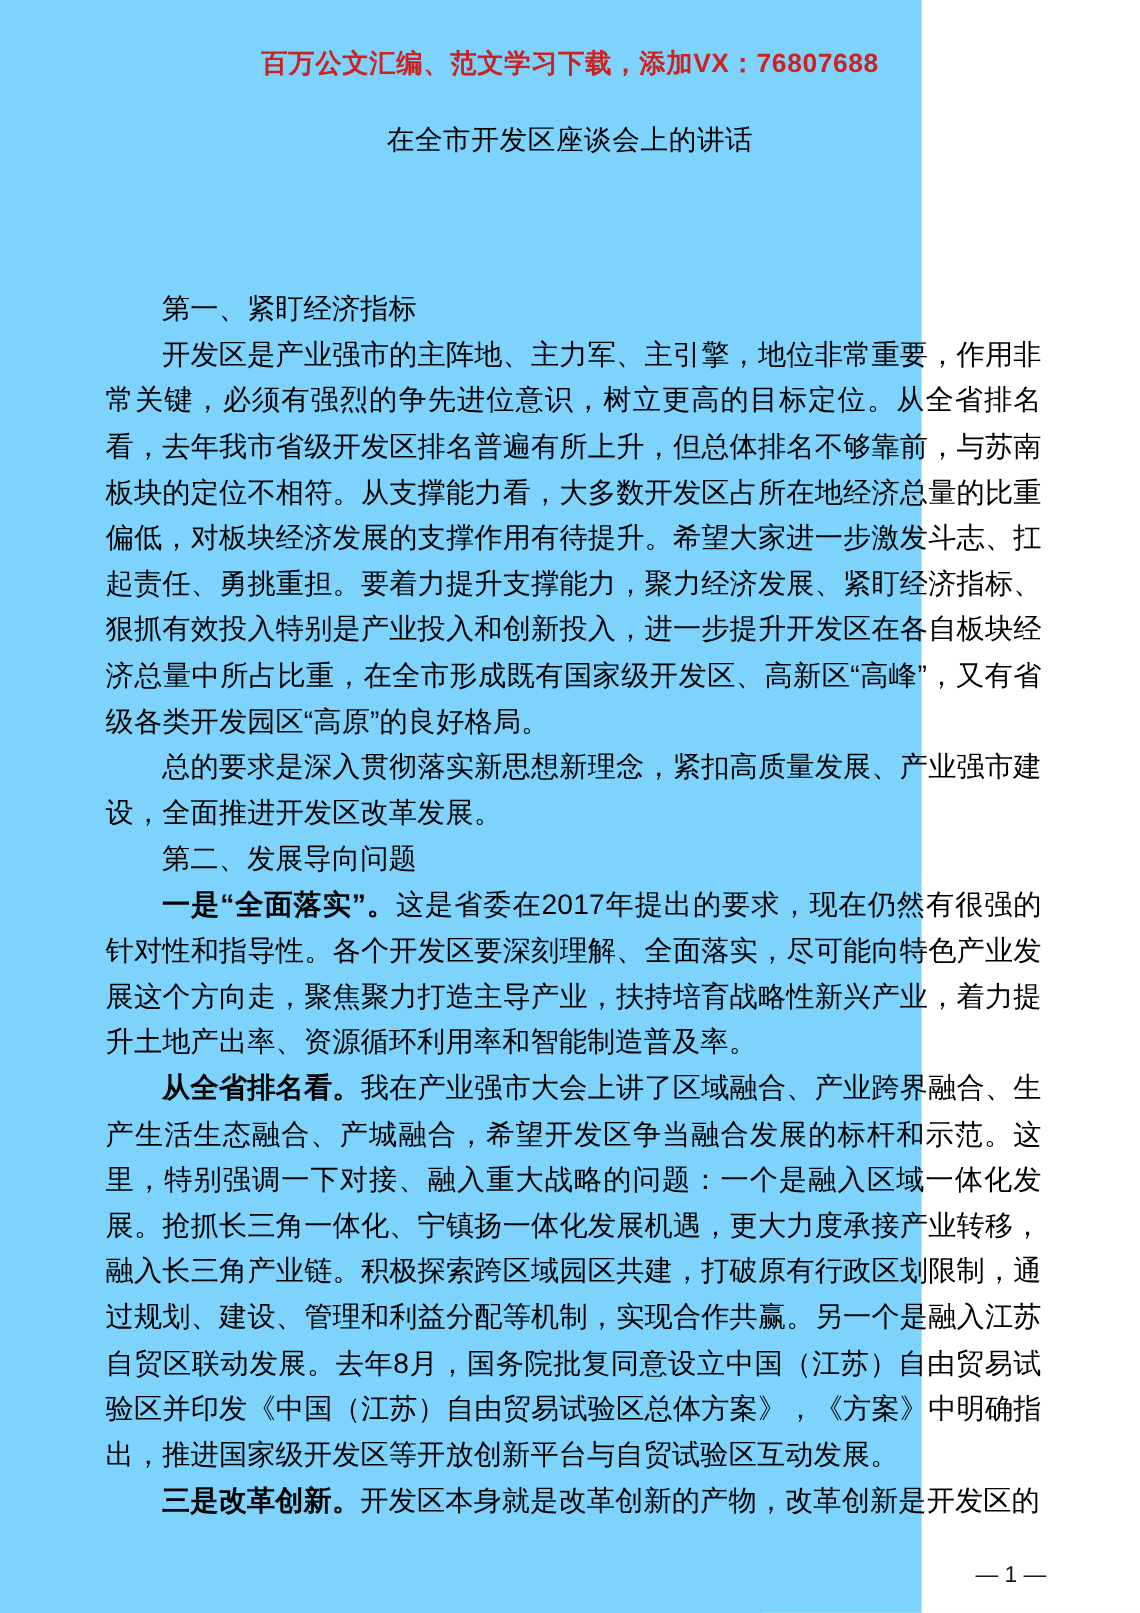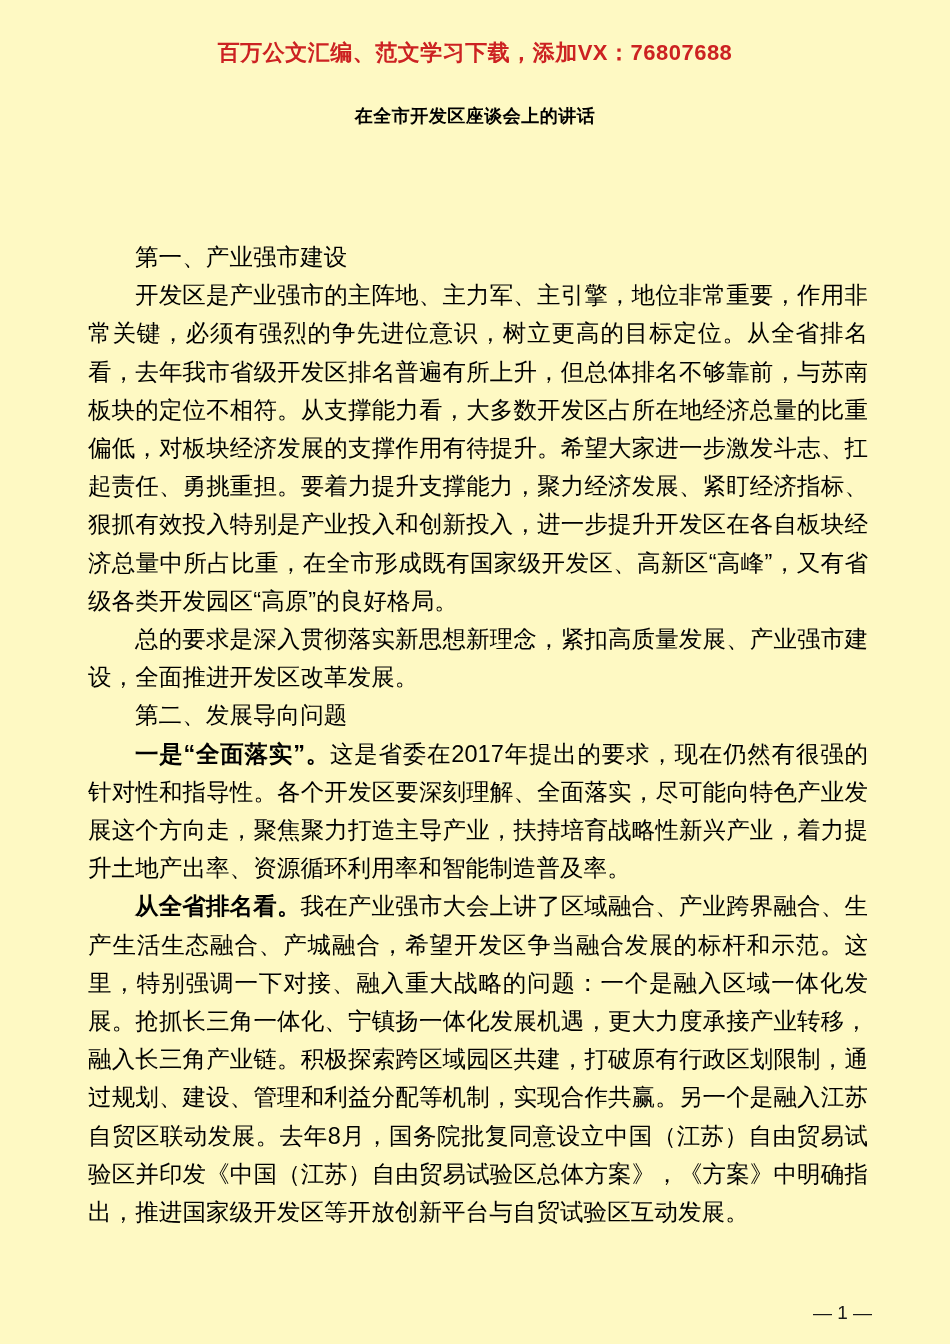--- a/index.html
+++ b/index.html
@@ -12,23 +12,23 @@
     height: 1344px;
     position: relative;
     font-family: "Liberation Sans", "DejaVu Sans", sans-serif;
     color: #000000;
     overflow: hidden;
   }
 
   .page {
     position: absolute;
     inset: 0;
-    width: 950px;
+    width: 768px;
     height: 1344px;
-    background: #fef9c3;
+    background: #7dd3fc;
   }
 
   
   .promo-banner {
     position: absolute;
     top: 40px;
     left: 0;
     width: 950px;
     text-align: center;
   }
@@ -46,22 +46,22 @@
   .title-block {
     position: absolute;
     top: 98px;
     left: 0;
     width: 950px;
     text-align: center;
   }
   .doc-title,
   .doc-byline,
   .doc-date {
-    font-size: 18px;
-    font-weight: 700;
+    font-size: 23px;
+    font-weight: 400;
     line-height: 36px;
     letter-spacing: 0.5px;
     white-space: nowrap;
     text-align: center;
   }
 
   
   .body-text {
     position: absolute;
     top: 238px;
@@ -106,25 +106,26 @@
 
   <div class="promo-banner">
     <span class="promo-text">百万公文汇编、范文学习下载，添加VX：76807688</span>
   </div>
 
   <div class="title-block">
     <div class="doc-title">在全市开发区座谈会上的讲话</div>
   </div>
 
   <div class="body-text">
-      <p class="para"><span>第一、产业强市建设</span></p>
+      <p class="para"><span>第一、紧盯经济指标</span></p>
       <p class="para"><span>开发区是产业强市的主阵地、主力军、主引擎，地位非常重要，作用非常关键，必须有强烈的争先进位意识，树立更高的目标定位。从全省排名看，去年我市省级开发区排名普遍有所上升，但总体排名不够靠前，与苏南板块的定位不相符。从支撑能力看，大多数开发区占所在地经济总量的比重偏低，对板块经济发展的支撑作用有待提升。希望大家进一步激发斗志、扛起责任、勇挑重担。要着力提升支撑能力，聚力经济发展、紧盯经济指标、狠抓有效投入特别是产业投入和创新投入，进一步提升开发区在各自板块经济总量中所占比重，在全市形成既有国家级开发区、高新区“高峰”，又有省级各类开发园区“高原”的良好格局。</span></p>
       <p class="para"><span>总的要求是深入贯彻落实新思想新理念，紧扣高质量发展、产业强市建设，全面推进开发区改革发展。</span></p>
       <p class="para"><span>第二、发展导向问题</span></p>
       <p class="para"><span class="lead-in">一是“全面落实”。</span><span>这是省委在2017年提出的要求，现在仍然有很强的针对性和指导性。各个开发区要深刻理解、全面落实，尽可能向特色产业发展这个方向走，聚焦聚力打造主导产业，扶持培育战略性新兴产业，着力提升土地产出率、资源循环利用率和智能制造普及率。</span></p>
       <p class="para"><span class="lead-in">从全省排名看。</span><span>我在产业强市大会上讲了区域融合、产业跨界融合、生产生活生态融合、产城融合，希望开发区争当融合发展的标杆和示范。这里，特别强调一下对接、融入重大战略的问题：一个是融入区域一体化发展。抢抓长三角一体化、宁镇扬一体化发展机遇，更大力度承接产业转移，融入长三角产业链。积极探索跨区域园区共建，打破原有行政区划限制，通过规划、建设、管理和利益分配等机制，实现合作共赢。另一个是融入江苏自贸区联动发展。去年8月，国务院批复同意设立中国（江苏）自由贸易试验区并印发《中国（江苏）自由贸易试验区总体方案》，《方案》中明确指出，推进国家级开发区等开放创新平台与自贸试验区互动发展。</span></p>
+      <p class="para"><span class="lead-in">三是改革创新。</span><span>开发区本身就是改革创新的产物，改革创新是开发区的</span></p>
     </div>
 
   <div class="page-footer">
     <span class="page-number">— 1 —</span>
   </div>
 
 </div>
 
 </body></html>

